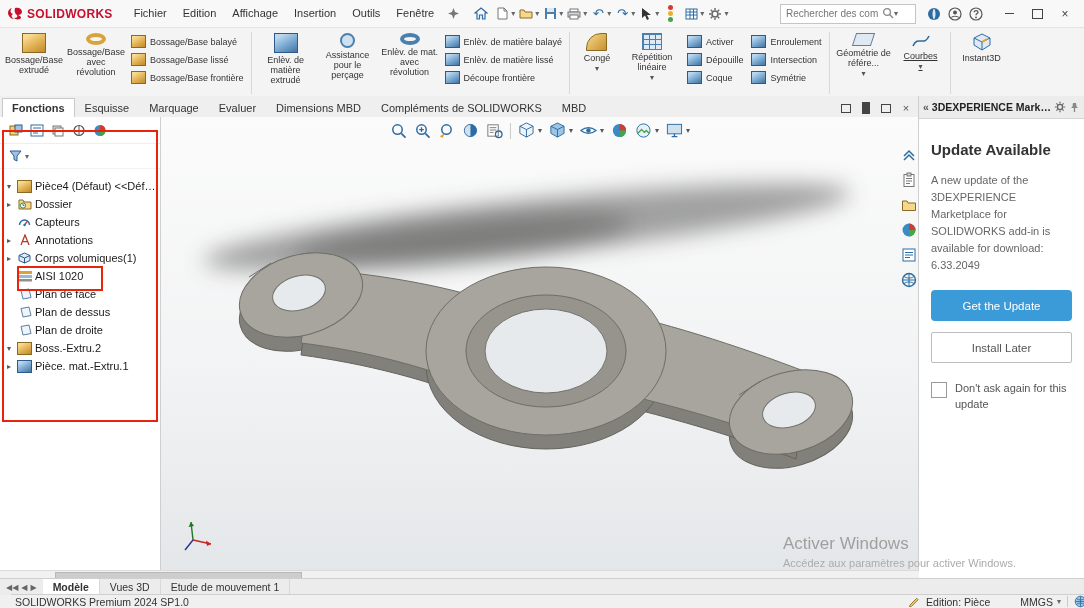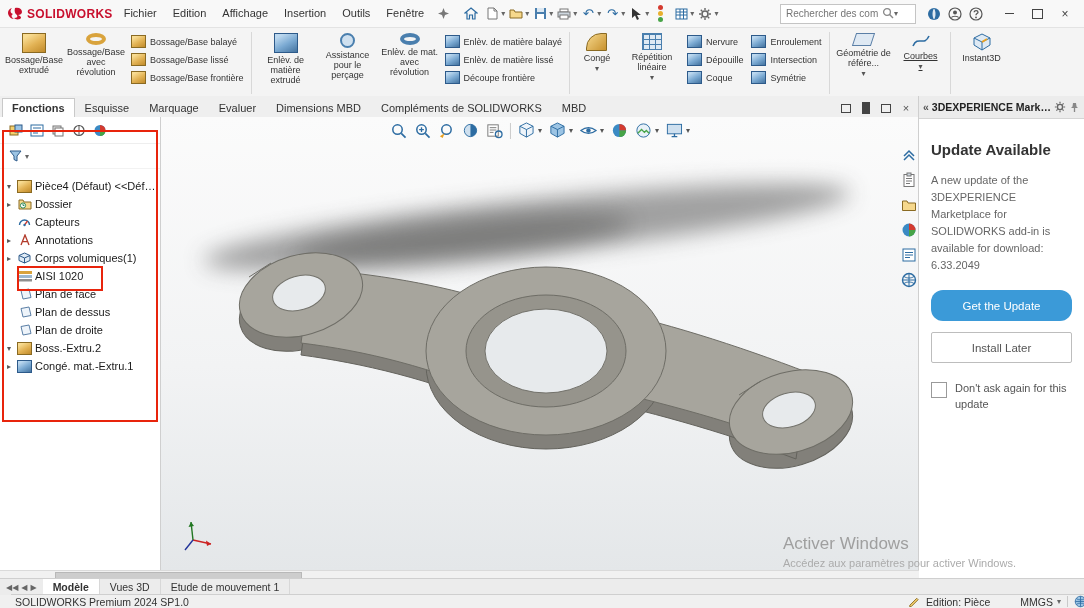--- a/index.html
+++ b/index.html
@@ -1,21 +1,21 @@
 <!DOCTYPE html>
 <html><head>
 <meta charset="utf-8">
 <style>
   html,body{margin:0;padding:0;background:#d8d8d8;}
   #app{position:relative;width:1084px;height:608px;background:#f0f0f0;overflow:hidden;
        font-family:"Liberation Sans","DejaVu Sans",sans-serif;font-size:11px;color:#222;}
   
   .titlebar{position:absolute;top:0;left:0;right:0;height:27px;background:#f8f8f8;
             border-bottom:1px solid #e3e3e3;display:flex;align-items:center;padding:0 6px;gap:4px;}
-  .brand{display:flex;align-items:center;gap:3px;}
+  .brand{display:flex;align-items:center;gap:3px;margin-right:10px;}
   .brand-text{color:#c8102e;font-weight:bold;font-size:12px;letter-spacing:.3px;}
   .menus{display:flex;gap:2px;}
   .menu-item{padding:3px 7px;color:#333;cursor:default;}
   .tb-ic{display:inline-flex;align-items:center;justify-content:center;width:20px;height:20px;}
   .tb-group{display:flex;align-items:center;gap:1px;margin-left:4px;}
   .chev{font-size:8px;color:#666;margin-left:-2px;}
   .searchbox{display:flex;align-items:center;margin-left:auto;width:128px;height:18px;border:1px solid #c4c4c4;
              background:#fff;padding:0 3px;gap:2px;}
   .searchbox input{border:none;outline:none;width:92px;font-size:10px;color:#444;font-family:inherit;background:transparent;}
   .wctrl{display:flex;align-items:center;gap:2px;margin-left:6px;}
@@ -82,21 +82,21 @@
   .watermark .w1{font-size:17px;}
   .watermark .w2{font-size:11px;color:#ababab;margin-top:3px;}
   
   .taskpane{position:absolute;right:0;top:96px;width:165px;height:482px;background:#fff;border-left:1px solid #cfcfcf;}
   .tp-head{height:22px;background:#ececec;border-bottom:1px solid #d5d5d5;display:flex;align-items:center;
            gap:3px;padding:0 4px;font-size:10.5px;font-weight:bold;color:#222;white-space:nowrap;overflow:hidden;}
   .tp-body{padding:14px 12px;}
   .tp-title{font-size:15px;font-weight:bold;color:#333;margin:8px 0 14px;}
   .tp-text{font-size:11px;color:#666;line-height:1.55;}
   .btn-primary{margin-top:16px;width:141px;height:31px;background:#3b9ad8;color:#fff;border:none;
-               font-size:11.5px;display:flex;align-items:center;justify-content:center;border-radius:12px;}
+               font-size:11.5px;display:flex;align-items:center;justify-content:center;border-radius:4px;}
   .btn-secondary{margin-top:11px;width:139px;height:29px;background:#fff;color:#555;border:1px solid #bdbdbd;
                font-size:11.5px;display:flex;align-items:center;justify-content:center;border-radius:2px;}
   .tp-check{display:flex;gap:8px;margin-top:18px;align-items:flex-start;}
   .checkbox{width:14px;height:14px;border:1px solid #9a9a9a;background:#fff;flex:none;margin-top:1px;}
   .tp-checklabel{font-size:11px;color:#555;line-height:1.45;}
   
   .hscroll{position:absolute;left:0;top:570px;width:919px;height:8px;background:#f1f1f1;border-top:1px solid #dadada;}
   .hthumb{position:absolute;left:55px;top:1px;width:245px;height:6px;background:#cdcdcd;border:1px solid #b8b8b8;}
   .btabs{position:absolute;left:0;top:578px;width:1084px;height:16px;background:#ececec;border-top:1px solid #cfcfcf;
          display:flex;align-items:stretch;font-size:10.5px;}
@@ -311,21 +311,21 @@
         <span class="rchev">▾</span>
       </div>
       <div class="rb">
         <span class="igrid"></span>
         <span>Répétition linéaire</span>
         <span class="rchev">▾</span>
       </div>
       <div class="rstack">
         <div class="rs">
           <span class="bcube sm"></span>
-          <span>Nervure</span>
+          <span>Activer</span>
         </div>
         <div class="rs">
           <span class="bcube sm"></span>
           <span>Dépouille</span>
         </div>
         <div class="rs">
           <span class="bcube sm"></span>
           <span>Coque</span>
         </div>
       </div>
@@ -530,21 +530,21 @@
         <span class="ti">
             <span class="icube sm"></span>
           </span>
         <span class="tl">Boss.-Extru.2</span>
       </div>
       <div class="trow">
         <span class="tarrow">▸</span>
         <span class="ti">
             <span class="bcube sm"></span>
           </span>
-        <span class="tl">Congé. mat.-Extru.1</span>
+        <span class="tl">Pièce. mat.-Extru.1</span>
       </div>
     </div>
   </div>
 
   <div class="hl-box" style="left:2px;top:130px;width:152px;height:288px;"></div>
   <div class="hl-box" style="left:17px;top:266px;width:82px;height:21px;"></div>
 
   <div class="viewport">
 
     <div class="hud">

